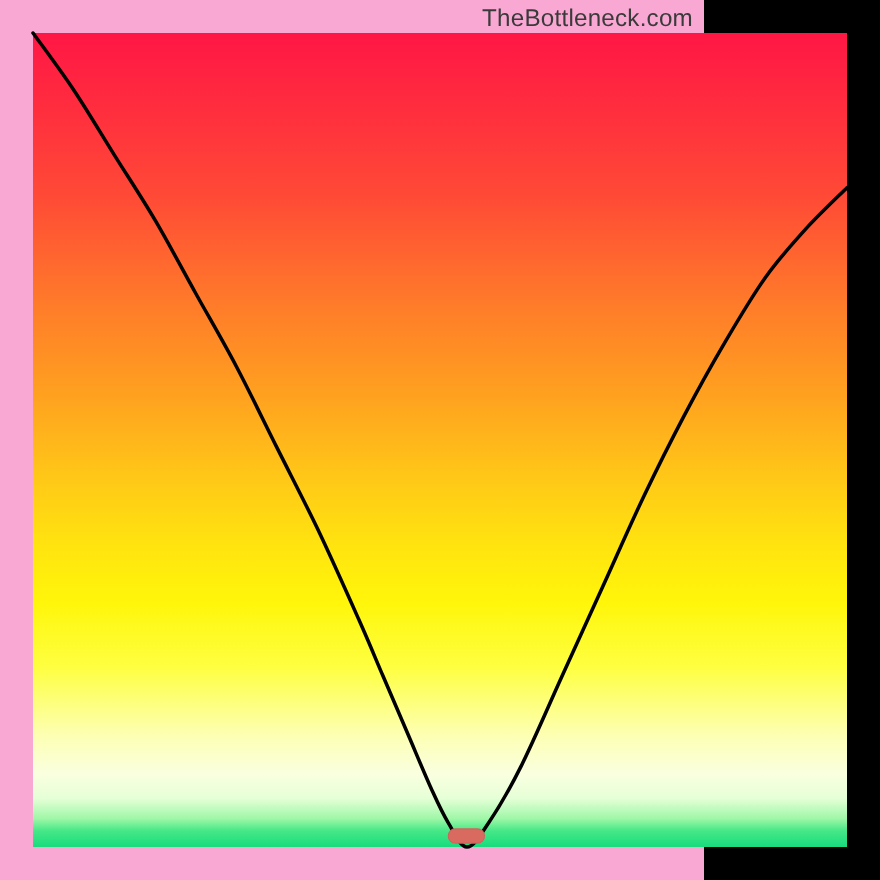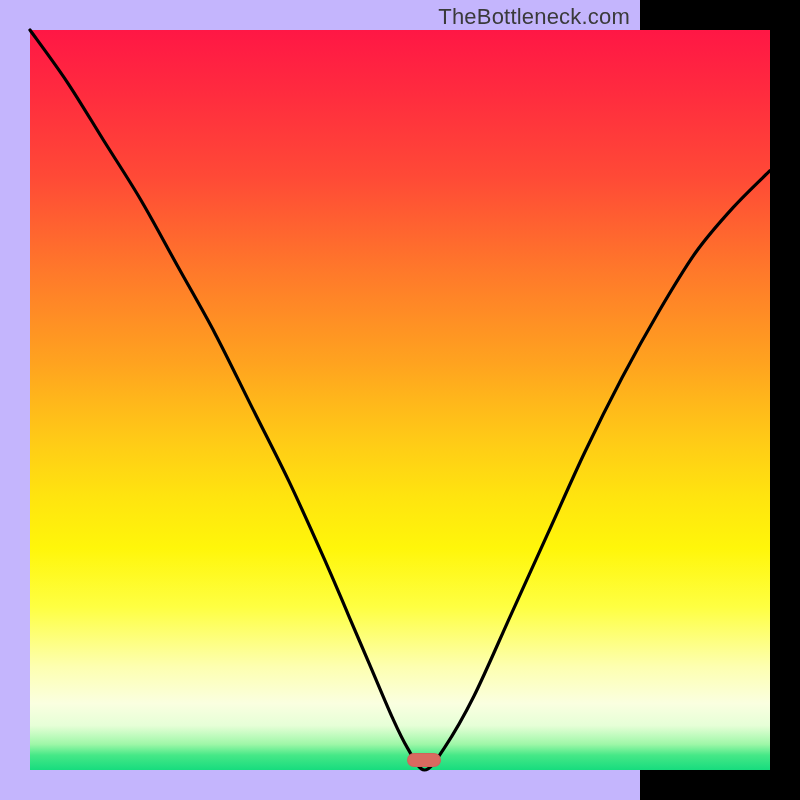--- a/index.html
+++ b/index.html
@@ -8,21 +8,21 @@
     width: 800px;
     height: 800px;
     overflow: hidden;
     background: #000;
     font-family: Arial, Helvetica, sans-serif;
   }
   .frame {
     position: relative;
     width: 640px;
     height: 800px;
-    background: #c4b5fd;
+    background: #f9a8d4;
   }
   .plot {
     position: absolute;
     left: 30px;
     top: 30px;
     width: 740px;
     height: 740px;
     
     background: linear-gradient(
       to bottom,

